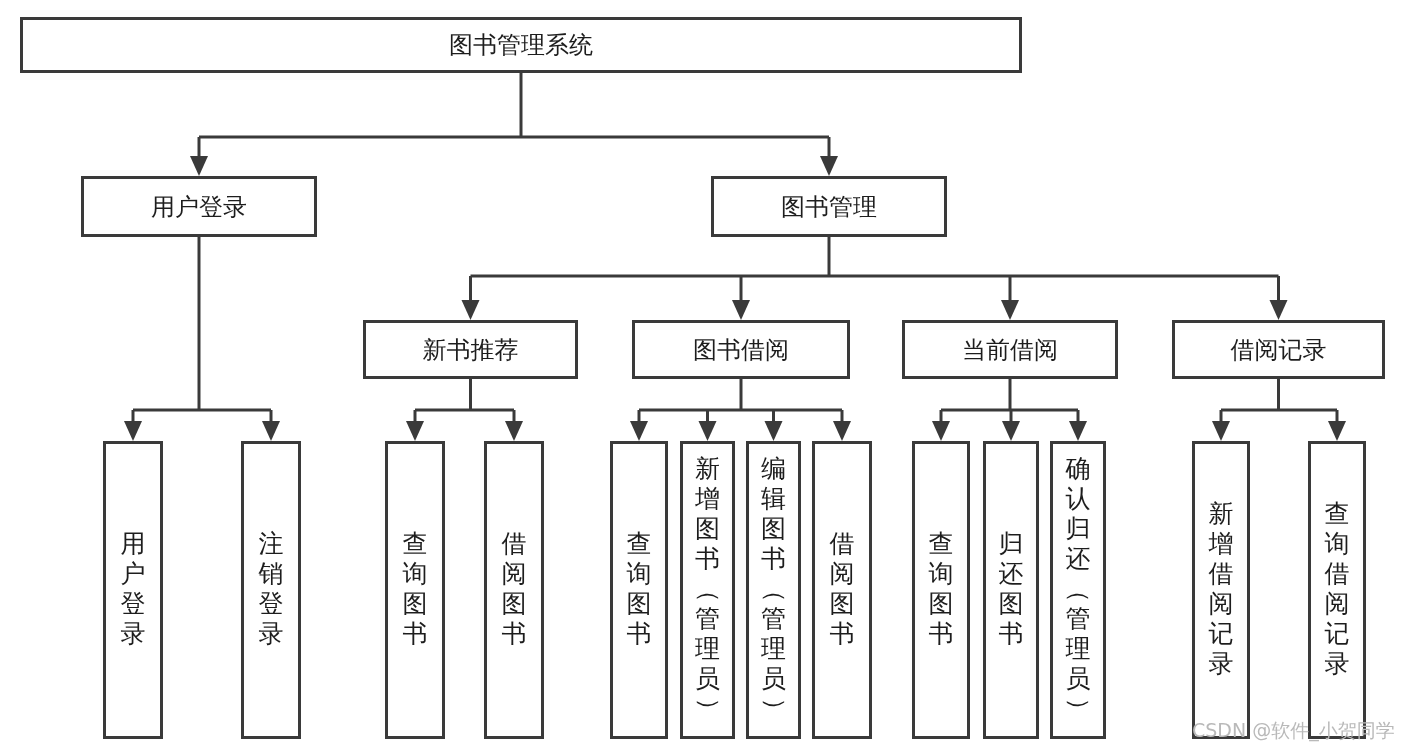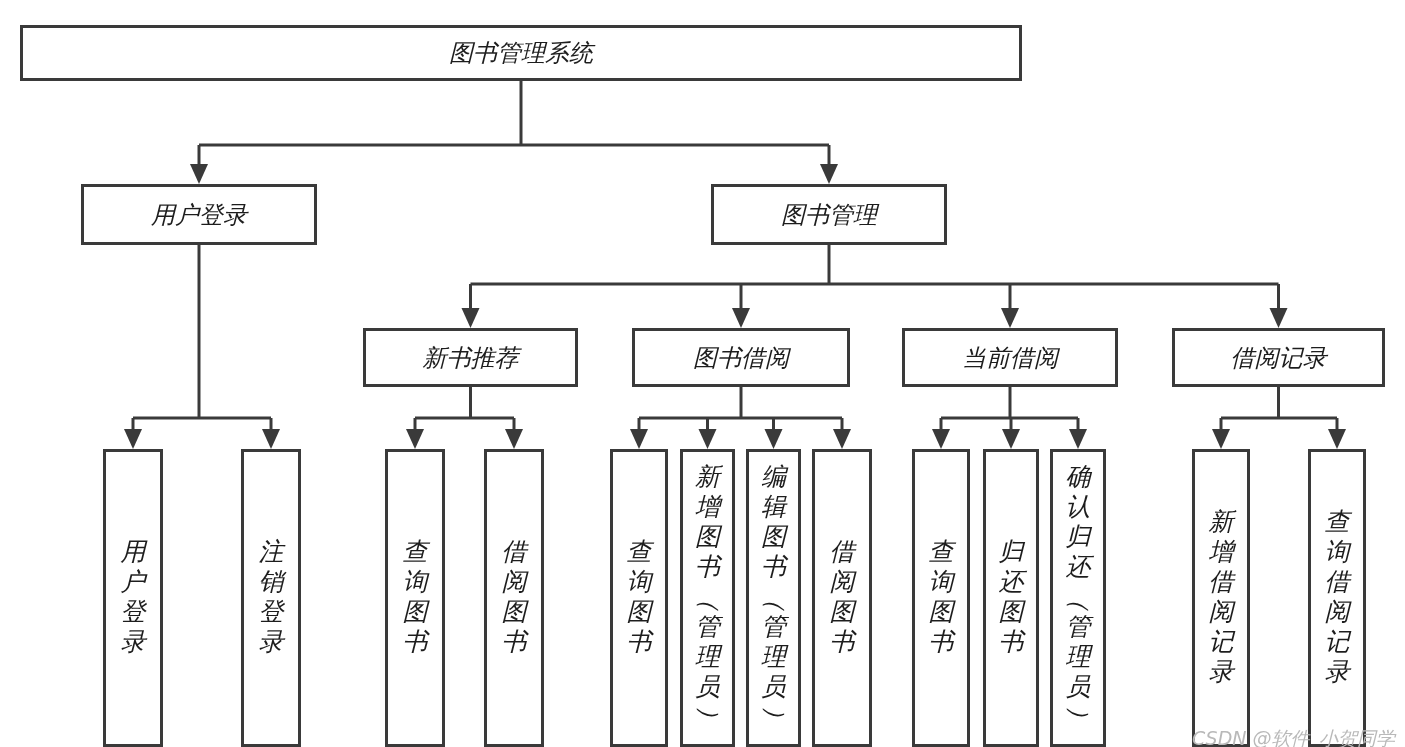--- a/index.html
+++ b/index.html
@@ -11,24 +11,23 @@
   body {
     width: 1405px;
     height: 747px;
     position: relative;
     overflow: hidden;
     font-family: "DejaVu Sans", "Liberation Sans", sans-serif;
   }
   #diagram-root {
     position: absolute;
     left: 0;
-    top: 12px;
+    top: 4px;
     width: 1405px;
     height: 600px;
-    font-style: italic;
   }
   svg.diagram-canvas {
     display: block;
     width: 1405px;
     height: 747px;
   }
   .node-box {
     fill: #ffffff;
     stroke: #3a3a3a;
     stroke-width: 3;

